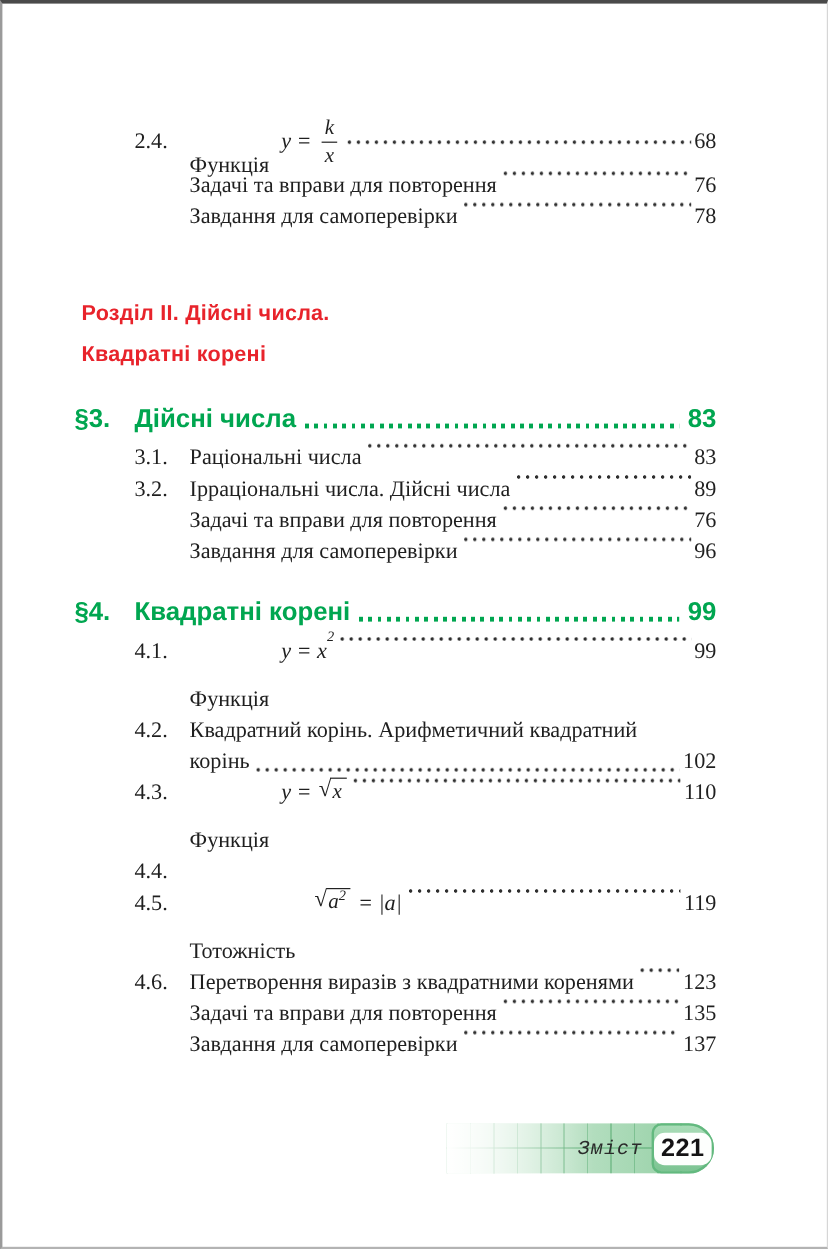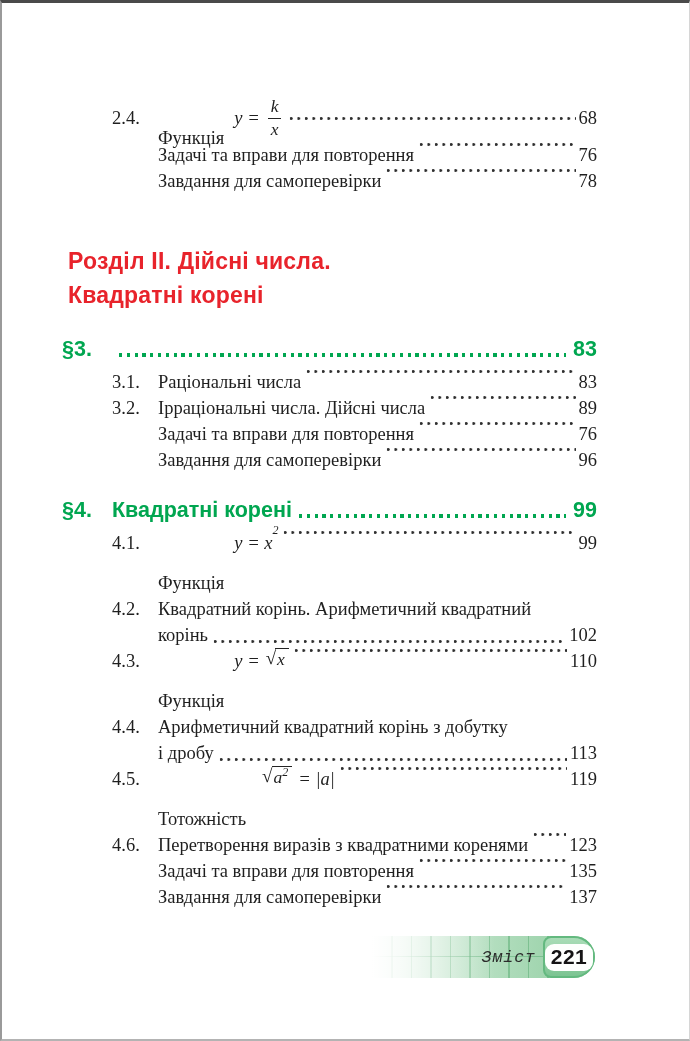--- a/index.html
+++ b/index.html
@@ -34,21 +34,21 @@
   .row-frac .dots { align-self:center; margin:0 3px 0 8px; }
   .lbl-gap { margin-right:10px;margin-top:40px; }
   .frac { display:inline-flex; flex-direction:column; align-items:center; margin-left:8px; line-height:1; }
   .frac .fbar { align-self:stretch; height:0; border-top:1.6px solid #222; }
   .frac .fnum, .frac .fden { font-size:17.5px; padding:0 3px; }
   .frac .fnum { padding-bottom:2.5px; } .frac .fden { padding-top:2.5px; }
 
   
   .chapter {
     margin:50px 0 0 6px; font-family:"Liberation Sans", sans-serif; font-weight:bold;
-    font-size:23px; line-height:34px; color:var(--red); letter-spacing:.2px;
+    font-size:18px; line-height:34px; color:var(--red); letter-spacing:.2px;
   }
 
   
   .sec {
     display:flex; align-items:flex-end; margin-top:25px; margin-bottom:7px;
     font-family:"Liberation Sans", sans-serif; font-weight:bold;
     font-size:21.5px; line-height:25px; color:var(--green);
   }
   .sec .snum { flex:none; width:50px; }
   .sec .gdots {
@@ -130,20 +130,21 @@
     <span class="pg">78</span>
   </div>
 
   <div class="chapter">
     <div>Розділ II. Дійсні числа.</div>
     <div>Квадратні корені</div>
   </div>
 
   <div class="sec">
     <span class="snum">§3.</span>
+    <span>Дійсні числа</span>
     <span class="gdots"></span>
     <span class="spg">83</span>
   </div>
 
   <div class="row indent">
     <span class="num">3.1.</span>
     <span>Раціональні числа</span>
     <span class="dots"></span>
     <span class="pg">83</span>
   </div>
@@ -201,28 +202,20 @@
     <span class="sqrt">
       <span class="sign">√</span>
       <span class="rad mi">x</span>
     </span>
     <span class="dots"></span>
     <span class="pg">110</span>
   </div>
 
   <div class="row-multi indent">
     <span class="num">4.4.</span>
-    <span class="body">
-      <span style="display:block">Арифметичний квадратний корінь з добутку</span>
-      <span class="last">
-        <span>і дробу</span>
-        <span class="dots"></span>
-        <span class="pg">113</span>
-      </span>
-    </span>
   </div>
 
   <div class="row indent">
     <span class="num">4.5.</span>
     <span class="lbl-gap">Тотожність</span>
     <span class="sqrt">
       <span class="sign">√</span>
       <span class="rad"><span class="mi">a</span><sup class="e mi">2</sup></span>
     </span>
     <span class="mi" style="margin-left:6px">= |a|</span>

